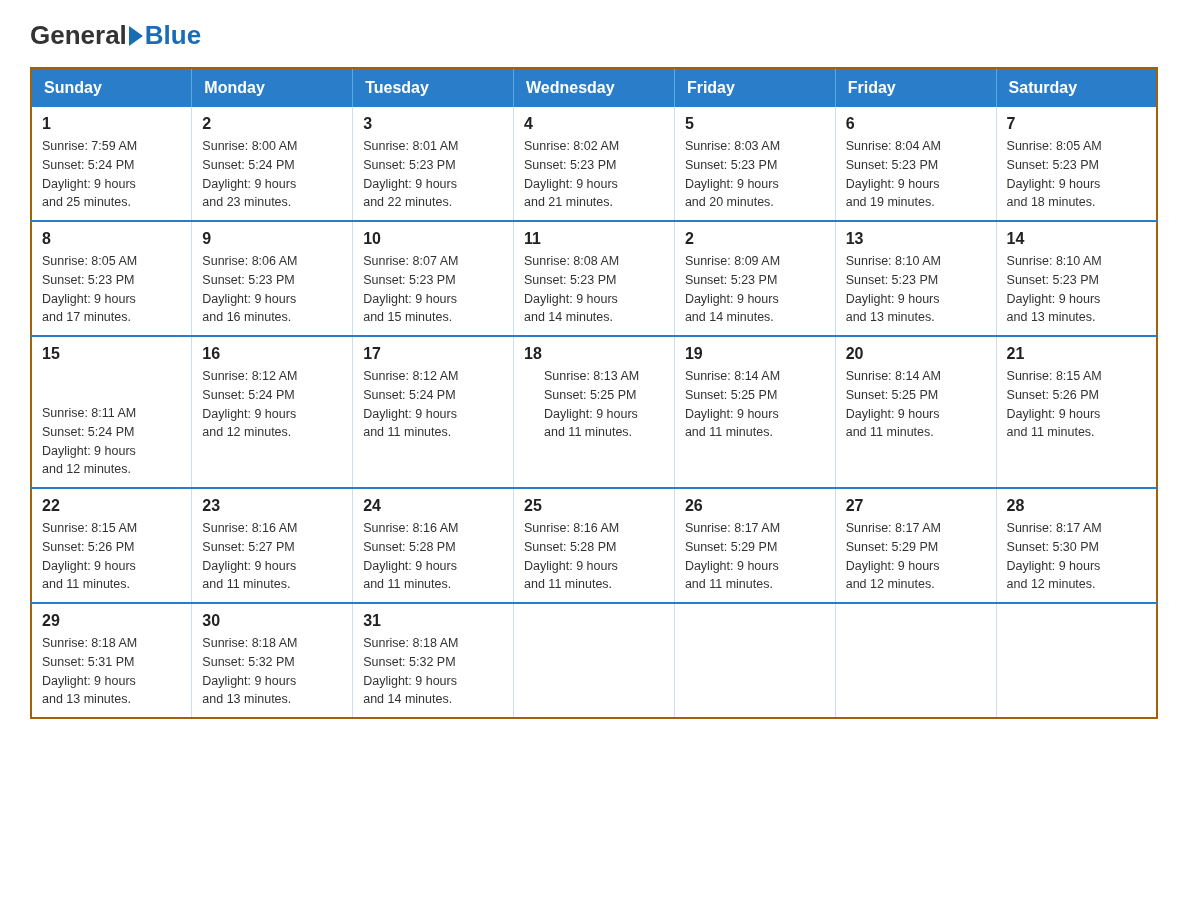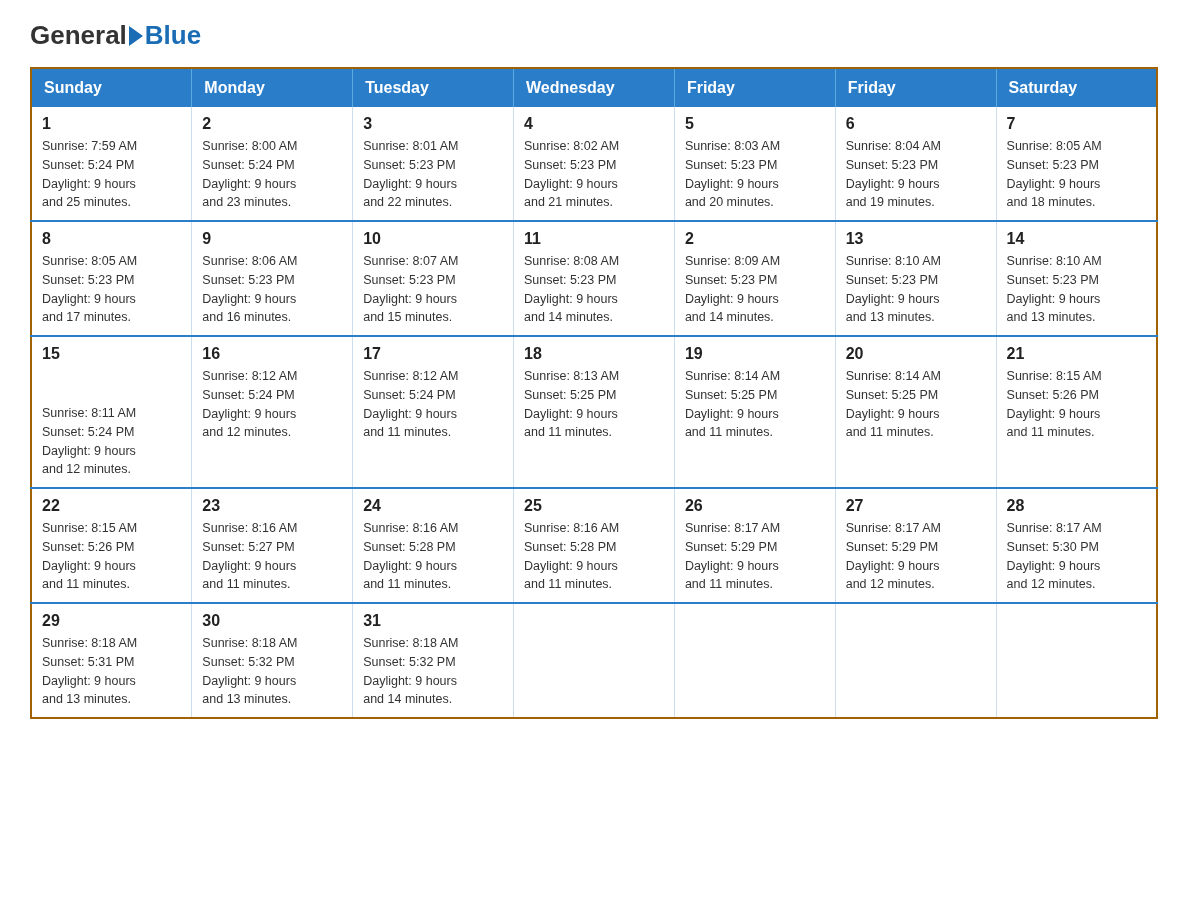--- a/index.html
+++ b/index.html
@@ -280,21 +280,21 @@
         </td>
         <td>
           <span class="day-number">17</span>
           <div class="day-info" style="white-space: pre-line;">Sunrise: 8:12 AM
 Sunset: 5:24 PM
 Daylight: 9 hours
 and 11 minutes.</div>
         </td>
         <td>
           <span class="day-number">18</span>
-          <div class="day-info" style="white-space: pre-line;">Sunrise: 8:13 AM
+          <div class="day-info" style="white-space: pre-line; margin-left: 20px;">Sunrise: 8:13 AM
 Sunset: 5:25 PM
 Daylight: 9 hours
 and 11 minutes.</div>
         </td>
         <td>
           <span class="day-number">19</span>
           <div class="day-info" style="white-space: pre-line;">Sunrise: 8:14 AM
 Sunset: 5:25 PM
 Daylight: 9 hours
 and 11 minutes.</div>

